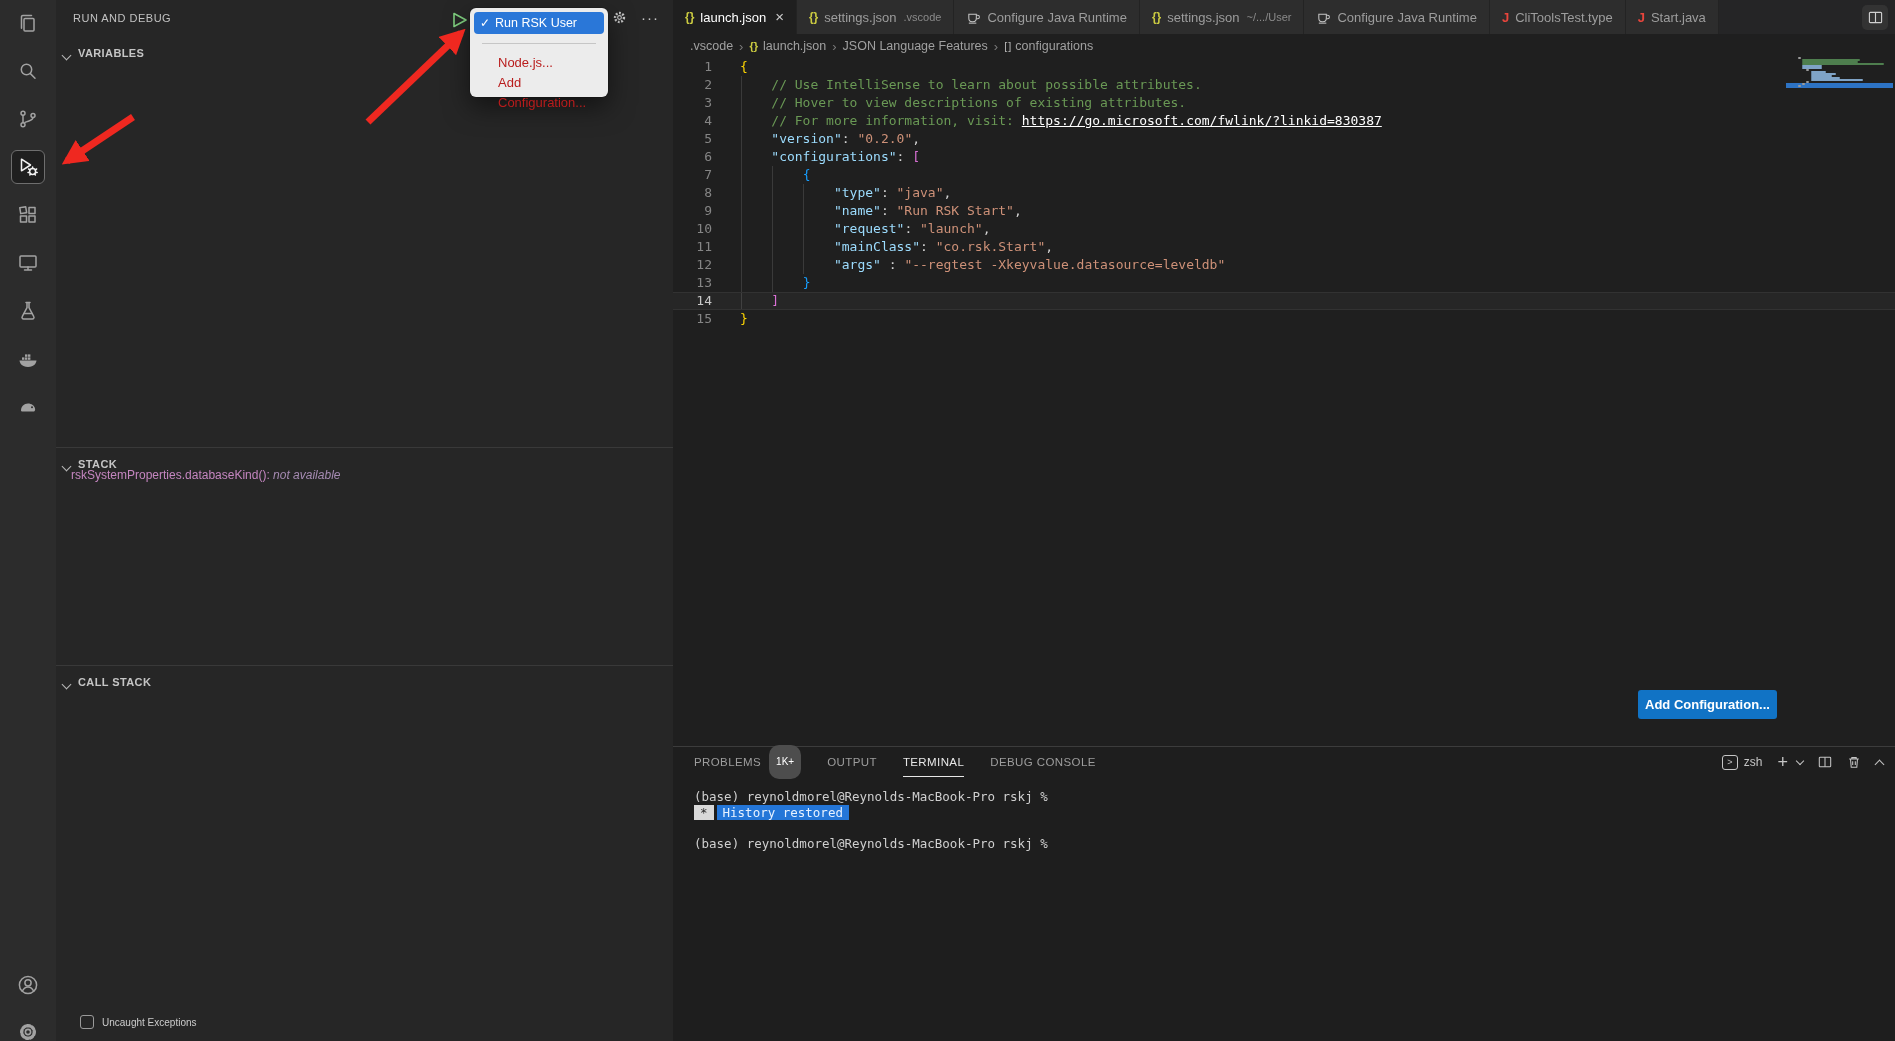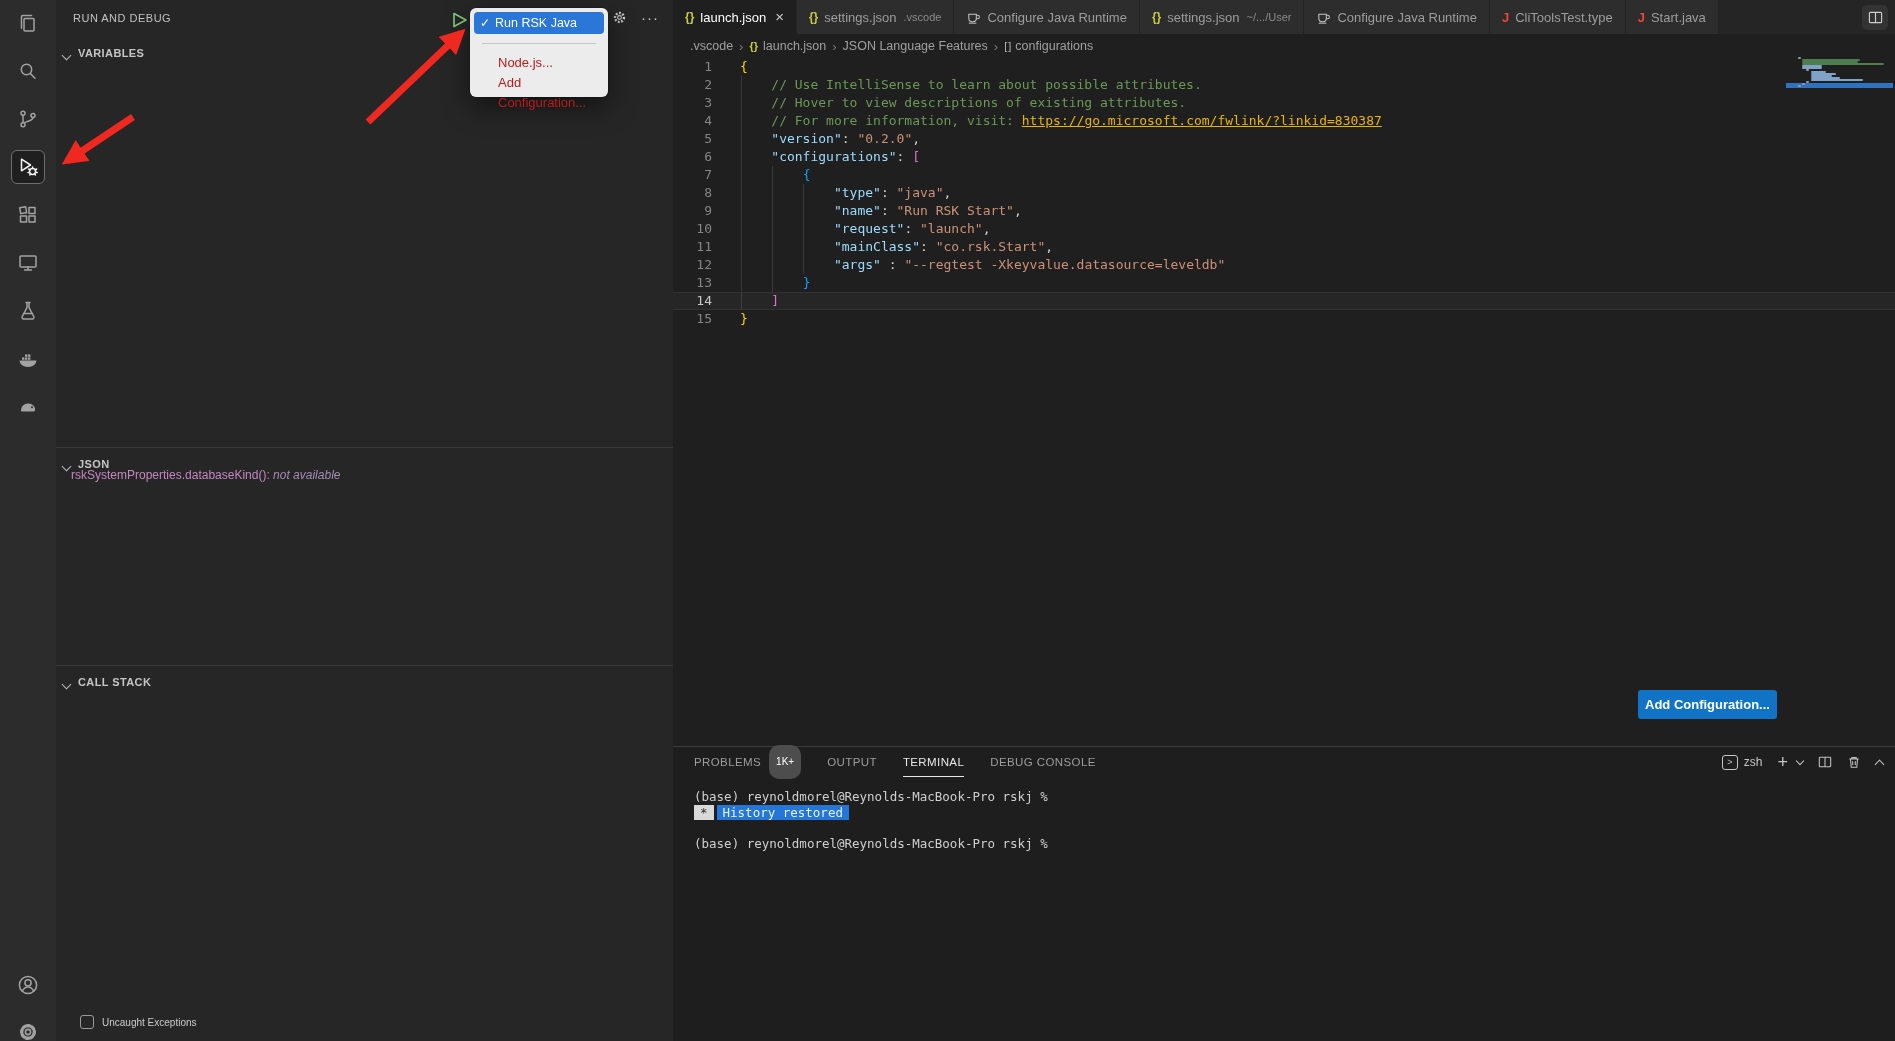--- a/index.html
+++ b/index.html
@@ -46,21 +46,21 @@
   .bc-item { cursor:pointer; display:flex; align-items:center; gap:5px; }
 
   #code { position:absolute; top:58px; left:0; right:0; font-family:"DejaVu Sans Mono",monospace; font-size:13px; }
   .code-line { height:18px; line-height:18px; display:flex; white-space:pre; position:relative; }
   .code-line .ln { width:53px; min-width:53px; text-align:right; padding-right:14px; color:#858585; }
   .code-line .lt { padding-left:14px; }
   .code-line.cur { background:rgba(255,255,255,.035); box-shadow: inset 0 1px 0 #323232, inset 0 -1px 0 #323232; }
   .code-line.cur .ln { color:#c8c8c8; }
   .tk-pln,.tk-pun { color:#d4d4d4; }
   .tk-cmt { color:#6a9955; }
-  .tk-lnk { color:#eab308; text-decoration:underline; }
+  .tk-lnk { color:#ffffff; text-decoration:underline; }
   .tk-key { color:#9cdcfe; }
   .tk-str { color:#ce9178; }
   .tk-b1 { color:#ffd602; }
   .tk-b2 { color:#da70d6; }
   .tk-b3 { color:#179fff; }
   .guide { position:absolute; width:1px; background:#3a3a3a; }
   #g1 { left:68px; top:76px; height:234px; }
   #g2 { left:99px; top:166px; height:126px; }
   #g3 { left:130px; top:184px; height:90px; }
   .mini-bar { position:absolute; height:1.6px; border-radius:1px; }
@@ -214,21 +214,21 @@
     </span>
   </div>
 
   <div class="section-header" style="top:36px;">
     <span class="chev"></span>
     <span>VARIABLES</span>
   </div>
 
   <div class="section-header bordered" style="top:447px;">
     <span class="chev"></span>
-    <span>JSON</span>
+    <span>STACK</span>
   </div>
   <div class="watch-row"><span>rskSystemProperties.databaseKind():</span> <span class="watch-val">not available</span></div>
 
   <div class="section-header bordered" style="top:665px;">
     <span class="chev"></span>
     <span>CALL STACK</span>
   </div>
 
   <div class="bp-row">
     <span class="bp-check"></span>
@@ -390,21 +390,21 @@
 </div>
 
 <div id="green-play">
   <svg width="17" height="16" viewBox="0 0 17 16" fill="none" stroke="#7fcf7f" stroke-width="1.6" stroke-linejoin="round">
     <polygon points="2,1.5 14,8 2,14.5"></polygon>
   </svg>
 </div>
 <div id="config-menu">
   <div class="cm-selected">
     <span class="cm-check">✓</span>
-    <span>Run RSK Java</span>
+    <span>Run RSK User</span>
   </div>
   <div class="cm-sep"></div>
   <div class="cm-item">Node.js...</div>
   <div class="cm-item">Add Configuration...</div>
 </div>
 
 <svg id="arrows" width="1895" height="1041">
   <defs>
     <marker id="ah" markerWidth="3.6" markerHeight="3.6" refX="2.7" refY="1.8" orient="auto">
       <path d="M0 0 L3.6 1.8 L0 3.6 z" fill="#ef2820"></path>

